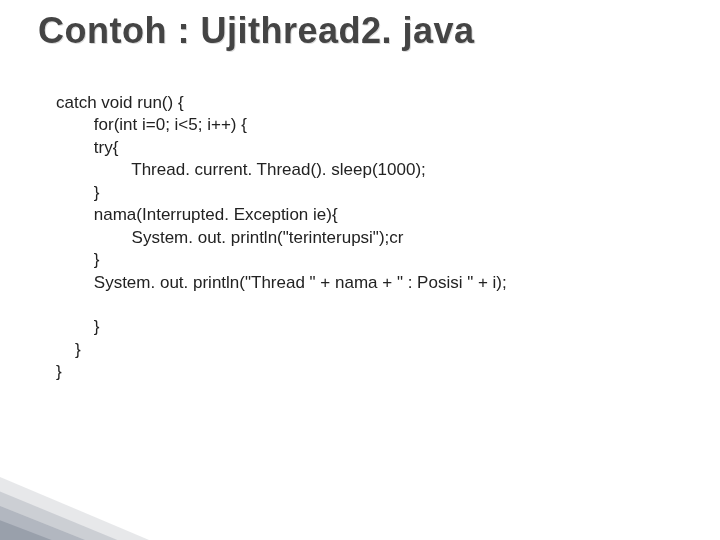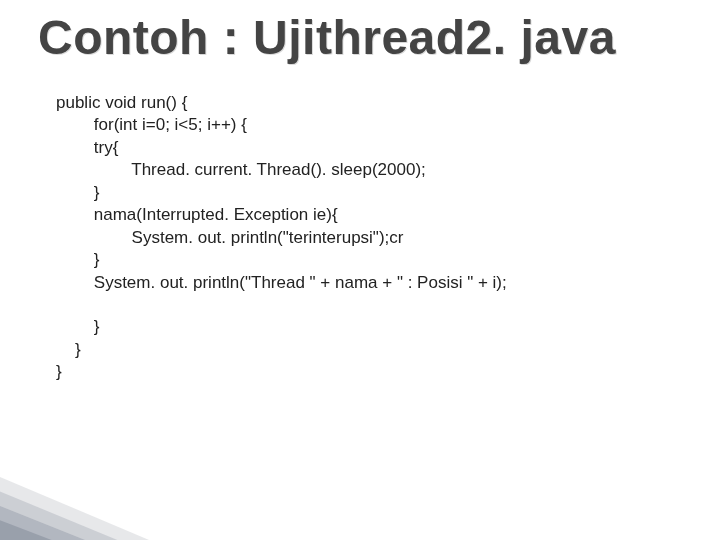--- a/index.html
+++ b/index.html
@@ -15,21 +15,21 @@
   .slide {
     width: 720px;
     height: 540px;
     position: relative;
     box-sizing: border-box;
   }
   .title {
     position: absolute;
     top: 10px;
     left: 38px;
-    font-size: 48px;
+    font-size: 36px;
     font-weight: bold;
     color: #444444;
     letter-spacing: 0.5px;
     text-shadow: 1px 1px 0 rgba(0,0,0,0.15);
   }
   .code-block {
     position: absolute;
     top: 92px;
     left: 56px;
     font-family: "Trebuchet MS", "Arial", sans-serif;
@@ -47,24 +47,24 @@
     pointer-events: none;
   }
 </style>
 </head>
 <body>
 
 <div class="slide">
 
   <div class="title">Contoh : Ujithread2. java</div>
 
-  <div class="code-block"><span>public void run() {</span>
+  <div class="code-block"><span>catch void run() {</span>
         <span>for(int i=0; i&lt;5; i++) {</span>
         <span>try{</span>
-                <span>Thread. current. Thread(). sleep(2000);</span>
+                <span>Thread. current. Thread(). sleep(1000);</span>
         <span>}</span>
         <span>nama(Interrupted. Exception ie){</span>
                 <span>System. out. println("terinterupsi");cr</span>
         <span>}</span>
         <span>System. out. println("Thread " + nama + " : Posisi " + i);</span>
 
         <span>}</span>
     <span>}</span>
 <span>}</span></div>
 

